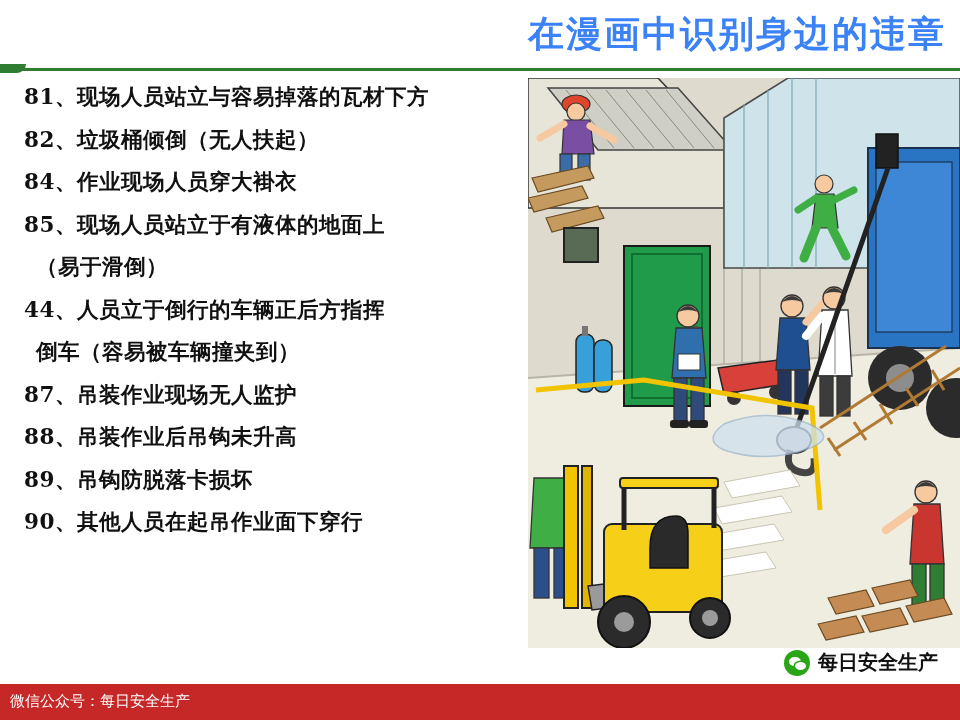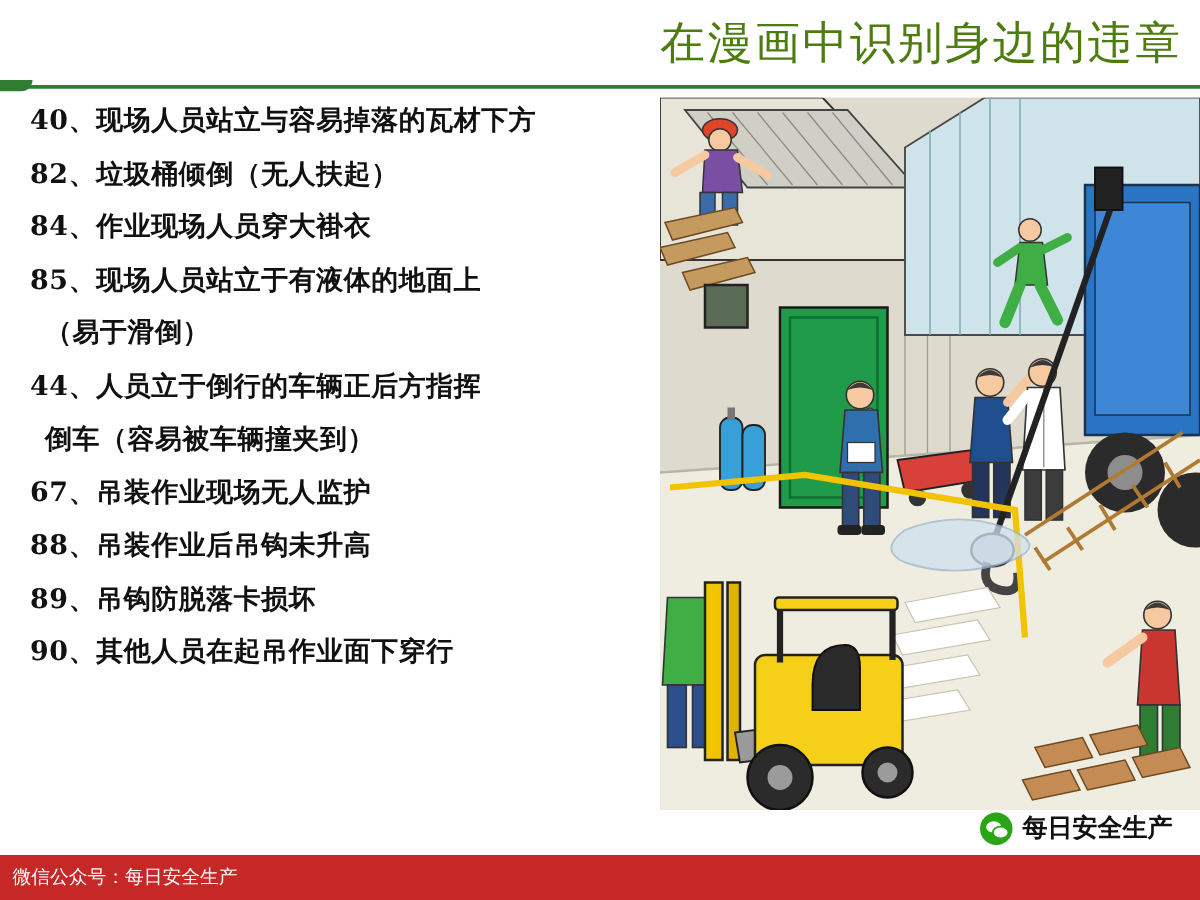--- a/index.html
+++ b/index.html
@@ -22,22 +22,22 @@
     top: 0;
     width: 960px;
     height: 72px;
     box-sizing: border-box;
   }
   .header-title {
     position: absolute;
     right: 14px;
     top: 10px;
     font-size: 36px;
-    font-weight: normal;
-    color: #4d7c0f;
+    font-weight: bold;
+    color: #3b82f6;
     letter-spacing: 2px;
     white-space: nowrap;
     font-family: "DejaVu Serif", serif;
   }
   .header-rule {
     position: absolute;
     left: 0;
     top: 68px;
     width: 960px;
     height: 3px;
@@ -153,28 +153,28 @@
 </head>
 <body>
 
 <div class="slide-header">
   <div class="header-title">在漫画中识别身边的违章</div>
   <div class="header-rule-accent"></div>
   <div class="header-rule"></div>
 </div>
 
 <div class="text-column">
-  <div class="violation-line">40、现场人员站立与容易掉落的瓦材下方</div>
+  <div class="violation-line">81、现场人员站立与容易掉落的瓦材下方</div>
   <div class="violation-line">82、垃圾桶倾倒（无人扶起）</div>
   <div class="violation-line">84、作业现场人员穿大褂衣</div>
   <div class="violation-line">85、现场人员站立于有液体的地面上</div>
   <div class="violation-line cont">（易于滑倒）</div>
   <div class="violation-line">44、人员立于倒行的车辆正后方指挥</div>
   <div class="violation-line cont">倒车（容易被车辆撞夹到）</div>
-  <div class="violation-line">67、吊装作业现场无人监护</div>
+  <div class="violation-line">87、吊装作业现场无人监护</div>
   <div class="violation-line">88、吊装作业后吊钩未升高</div>
   <div class="violation-line">89、吊钩防脱落卡损坏</div>
   <div class="violation-line">90、其他人员在起吊作业面下穿行</div>
 </div>
 
 <div class="illustration">
 <svg class="illu-svg" width="432" height="570" viewBox="0 0 432 570" xmlns="http://www.w3.org/2000/svg">
 
   <rect x="0" y="0" width="432" height="570" fill="#f2efe3"></rect>
 

